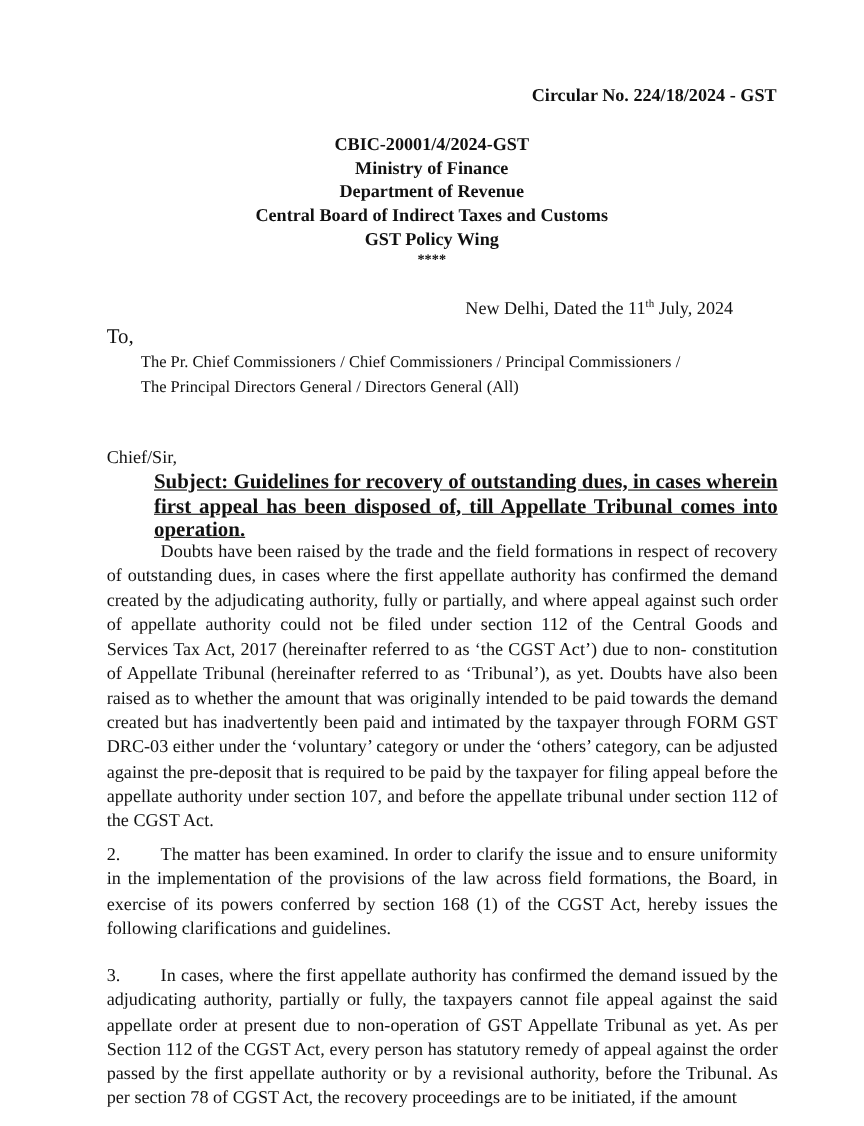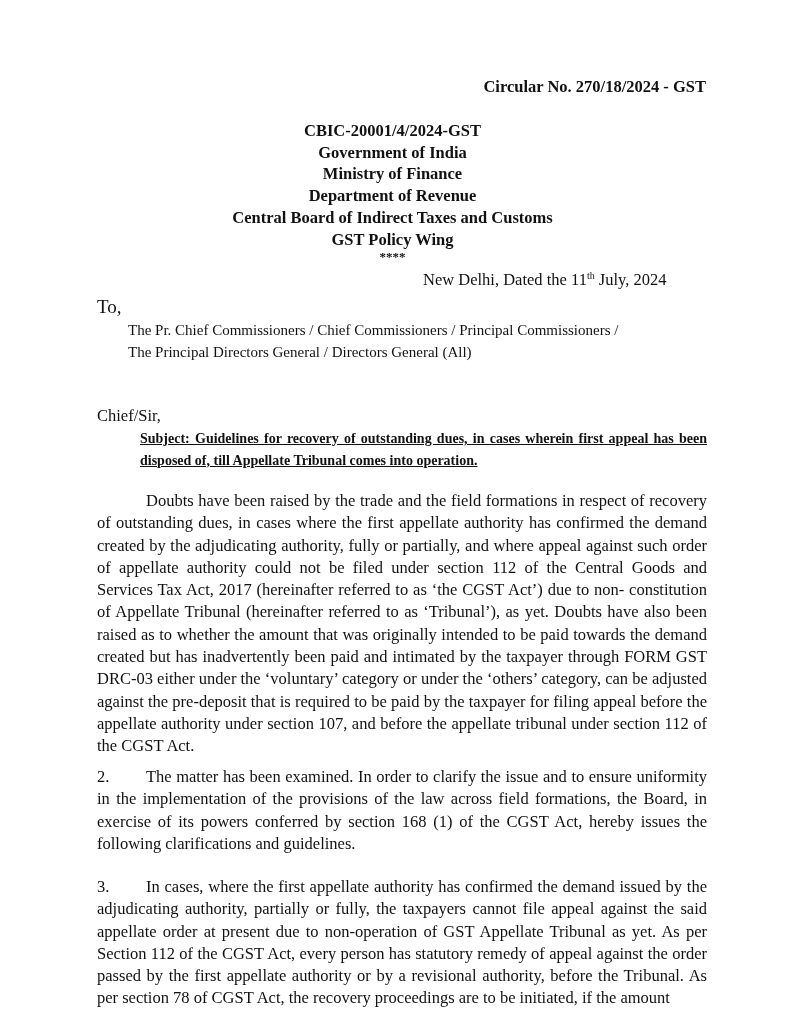--- a/index.html
+++ b/index.html
@@ -9,39 +9,38 @@
   .circular { position: absolute; right: 79px; top: 77px; font-weight: bold; font-size: 16.5px; }
   .header-block { position: absolute; left: 0; width: 785px; top: 120px; text-align: center;
                   font-weight: bold; font-size: 16.5px; line-height: 21.7px; }
   .stars { font-size: 13px; line-height: 14px; }
   .dated { position: absolute; left: 423px; top: 270px; font-size: 16.5px; }
   .dated sup { font-size: 10px; vertical-align: 6px; line-height: 0; }
   .to { position: absolute; left: 97px; top: 296px; font-size: 19px; }
   .addressees { position: absolute; left: 128px; top: 320px; font-size: 15px; line-height: 21.5px; }
   .salutation { position: absolute; left: 97px; top: 406px; font-size: 16.5px; }
   .subject { position: absolute; left: 140px; top: 428px; width: 567px; font-weight: bold;
-             font-size: 14px; line-height: 21.5px; text-decoration: underline; text-align: justify;
+             font-size: 19px; line-height: 21.5px; text-decoration: underline; text-align: justify;
              text-align-last: left; }
   .para { position: absolute; left: 97px; width: 610px; font-size: 16.5px; line-height: 22.3px;
           text-align: justify; }
   .p1 { top: 490px; text-indent: 49px; }
   .p2 { top: 766px; }
   .p3 { top: 876px; }
   .pnum { display: inline-block; width: 49px; }
 </style>
 </head>
 <body>
 
 <div class="page">
 
-  <div class="circular">Circular No. 270/18/2024 - GST</div>
+  <div class="circular">Circular No. 224/18/2024 - GST</div>
 
   <div class="header-block">
     <div>CBIC-20001/4/2024-GST</div>
-    <div>Government of India</div>
     <div>Ministry of Finance</div>
     <div>Department of Revenue</div>
     <div>Central Board of Indirect Taxes and Customs</div>
     <div>GST Policy Wing</div>
     <div class="stars">****</div>
   </div>
 
   <div class="dated"><span>New Delhi, Dated the 11</span><sup>th</sup><span> July, 2024</span></div>
 
   <div class="to">To,</div>

